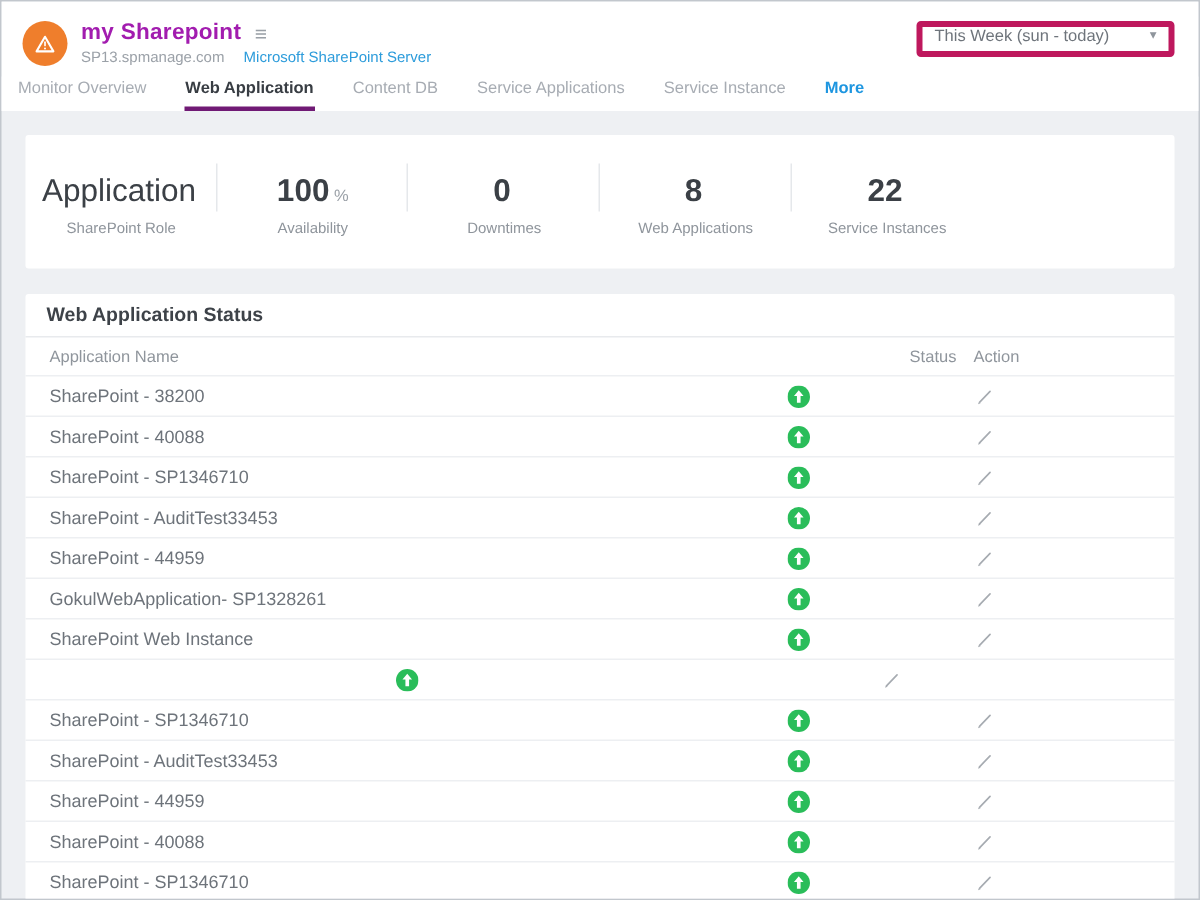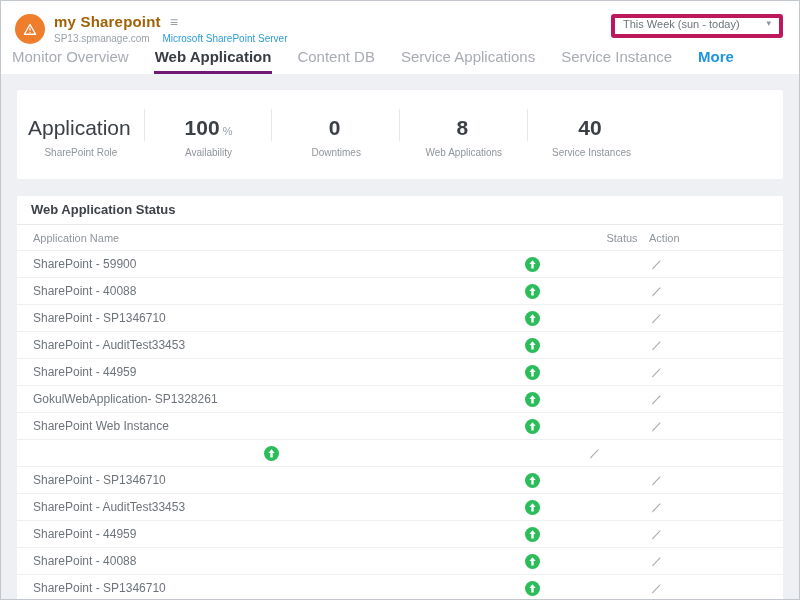--- a/index.html
+++ b/index.html
@@ -6,31 +6,31 @@
   html,body { width:800px; height:600px; background:#eef0f3; font-family:"Liberation Sans", sans-serif; }
   .viewport { width:800px; height:600px; border:1px solid #c2c7cd; background:#eef0f3; overflow:hidden; }
 
   
   .white-head { background:#fff; }
   .topbar { display:flex; justify-content:space-between; align-items:flex-start; padding:12px 16px 0 14px; height:50px; }
   .brand { display:flex; align-items:flex-start; }
   .logo { width:30px; height:30px; border-radius:50%; background:#ef7e2c; display:flex; align-items:center; justify-content:center; flex:0 0 auto; margin-top:1px; }
   .brand-text { margin-left:9px; }
   .title-row { display:flex; align-items:center; }
-  .page-title { font-size:15px; font-weight:bold; color:#a16207; letter-spacing:.2px; }
+  .page-title { font-size:15px; font-weight:bold; color:#a21caf; letter-spacing:.2px; }
   .hamburger { margin-left:9px; color:#9aa0a7; font-size:14px; cursor:pointer; line-height:1; }
   .subtitle { margin-top:3px; font-size:10px; }
   .host { color:#9ba1a8;text-align:right; }
   .server-link { color:#2d9cdb; margin-left:10px; text-decoration:none; cursor:pointer; }
   .time-select { width:172px; height:24px; border:4px solid #be185d; border-radius:3px; background:#fff; display:flex; align-items:flex-start; justify-content:space-between; padding:0 8px; font-size:11px; color:#6e747b; cursor:pointer; margin-top:1px; }
   .caret { color:#8f959c; font-size:9px; }
 
   
   .tabs { display:flex; align-items:flex-end; gap:24px; padding:0 0 0 10px; height:23px; background:#fff; }
-  .tab { font-size:15px; color:#a7acb3; padding:0 1px 6px 1px; cursor:pointer; white-space:nowrap; border-bottom:3px solid transparent; }
+  .tab { font-size:11px; color:#a7acb3; padding:0 1px 6px 1px; cursor:pointer; white-space:nowrap; border-bottom:3px solid transparent; }
   .tab.active { color:#383d43; font-weight:bold; border-bottom:3px solid #701a75; }
   .tab.accent { color:#1e96e0; font-weight:bold; }
 
   
   .stats-card { margin:16px 16px 0 16px; height:89px; background:#fff; border-radius:2px; display:grid; grid-template-columns:repeat(6,1fr); }
   .stat { position:relative; display:flex; flex-direction:column; align-items:center; justify-content:center; padding-top:4px; }
   .stat:not(:last-child)::after { content:''; position:absolute; right:0; top:19px; height:32px; width:1px; background:#e5e8eb; }
   .stat-value-row { display:flex; align-items:baseline; }
   .stat-value { font-size:21px; font-weight:600; color:#3b4046; }
   .stat.light .stat-value { font-weight:400; }
@@ -129,40 +129,40 @@
         <div class="stat-value-row">
           <span class="stat-value">8</span>
           <span class="stat-unit"></span>
         </div>
         <span class="stat-label">Web Applications</span>
       </div>
 
 
       <div class="stat">
         <div class="stat-value-row">
-          <span class="stat-value">40</span>
+          <span class="stat-value">22</span>
           <span class="stat-unit"></span>
         </div>
         <span class="stat-label">Service Instances</span>
       </div>
     </section>
 
   <section class="table-card">
     <div class="table-title">Web Application Status</div>
     <div class="thead">
       <span class="h-name">Application Name</span>
       <span></span>
       <span class="h-status">Status</span>
       <span class="h-action">Action</span>
       <span></span>
     </div>
     <div>
 
         <div class="trow">
-          <span class="cell-name">SharePoint - 59900</span>
+          <span class="cell-name">SharePoint - 38200</span>
           <span class="cell-status">
             <span class="up-icon">
               <svg viewBox="0 0 16 16" width="15" height="15" aria-hidden="true">
                 <circle cx="8" cy="8" r="8" fill="#2abd5a"></circle>
                 <path d="M8 3.4 L11.4 7.4 H9.3 V12.2 H6.7 V7.4 H4.6 Z" fill="#fff"></path>
               </svg>
             </span>
           </span>
           <span></span>
           <span class="cell-action">

